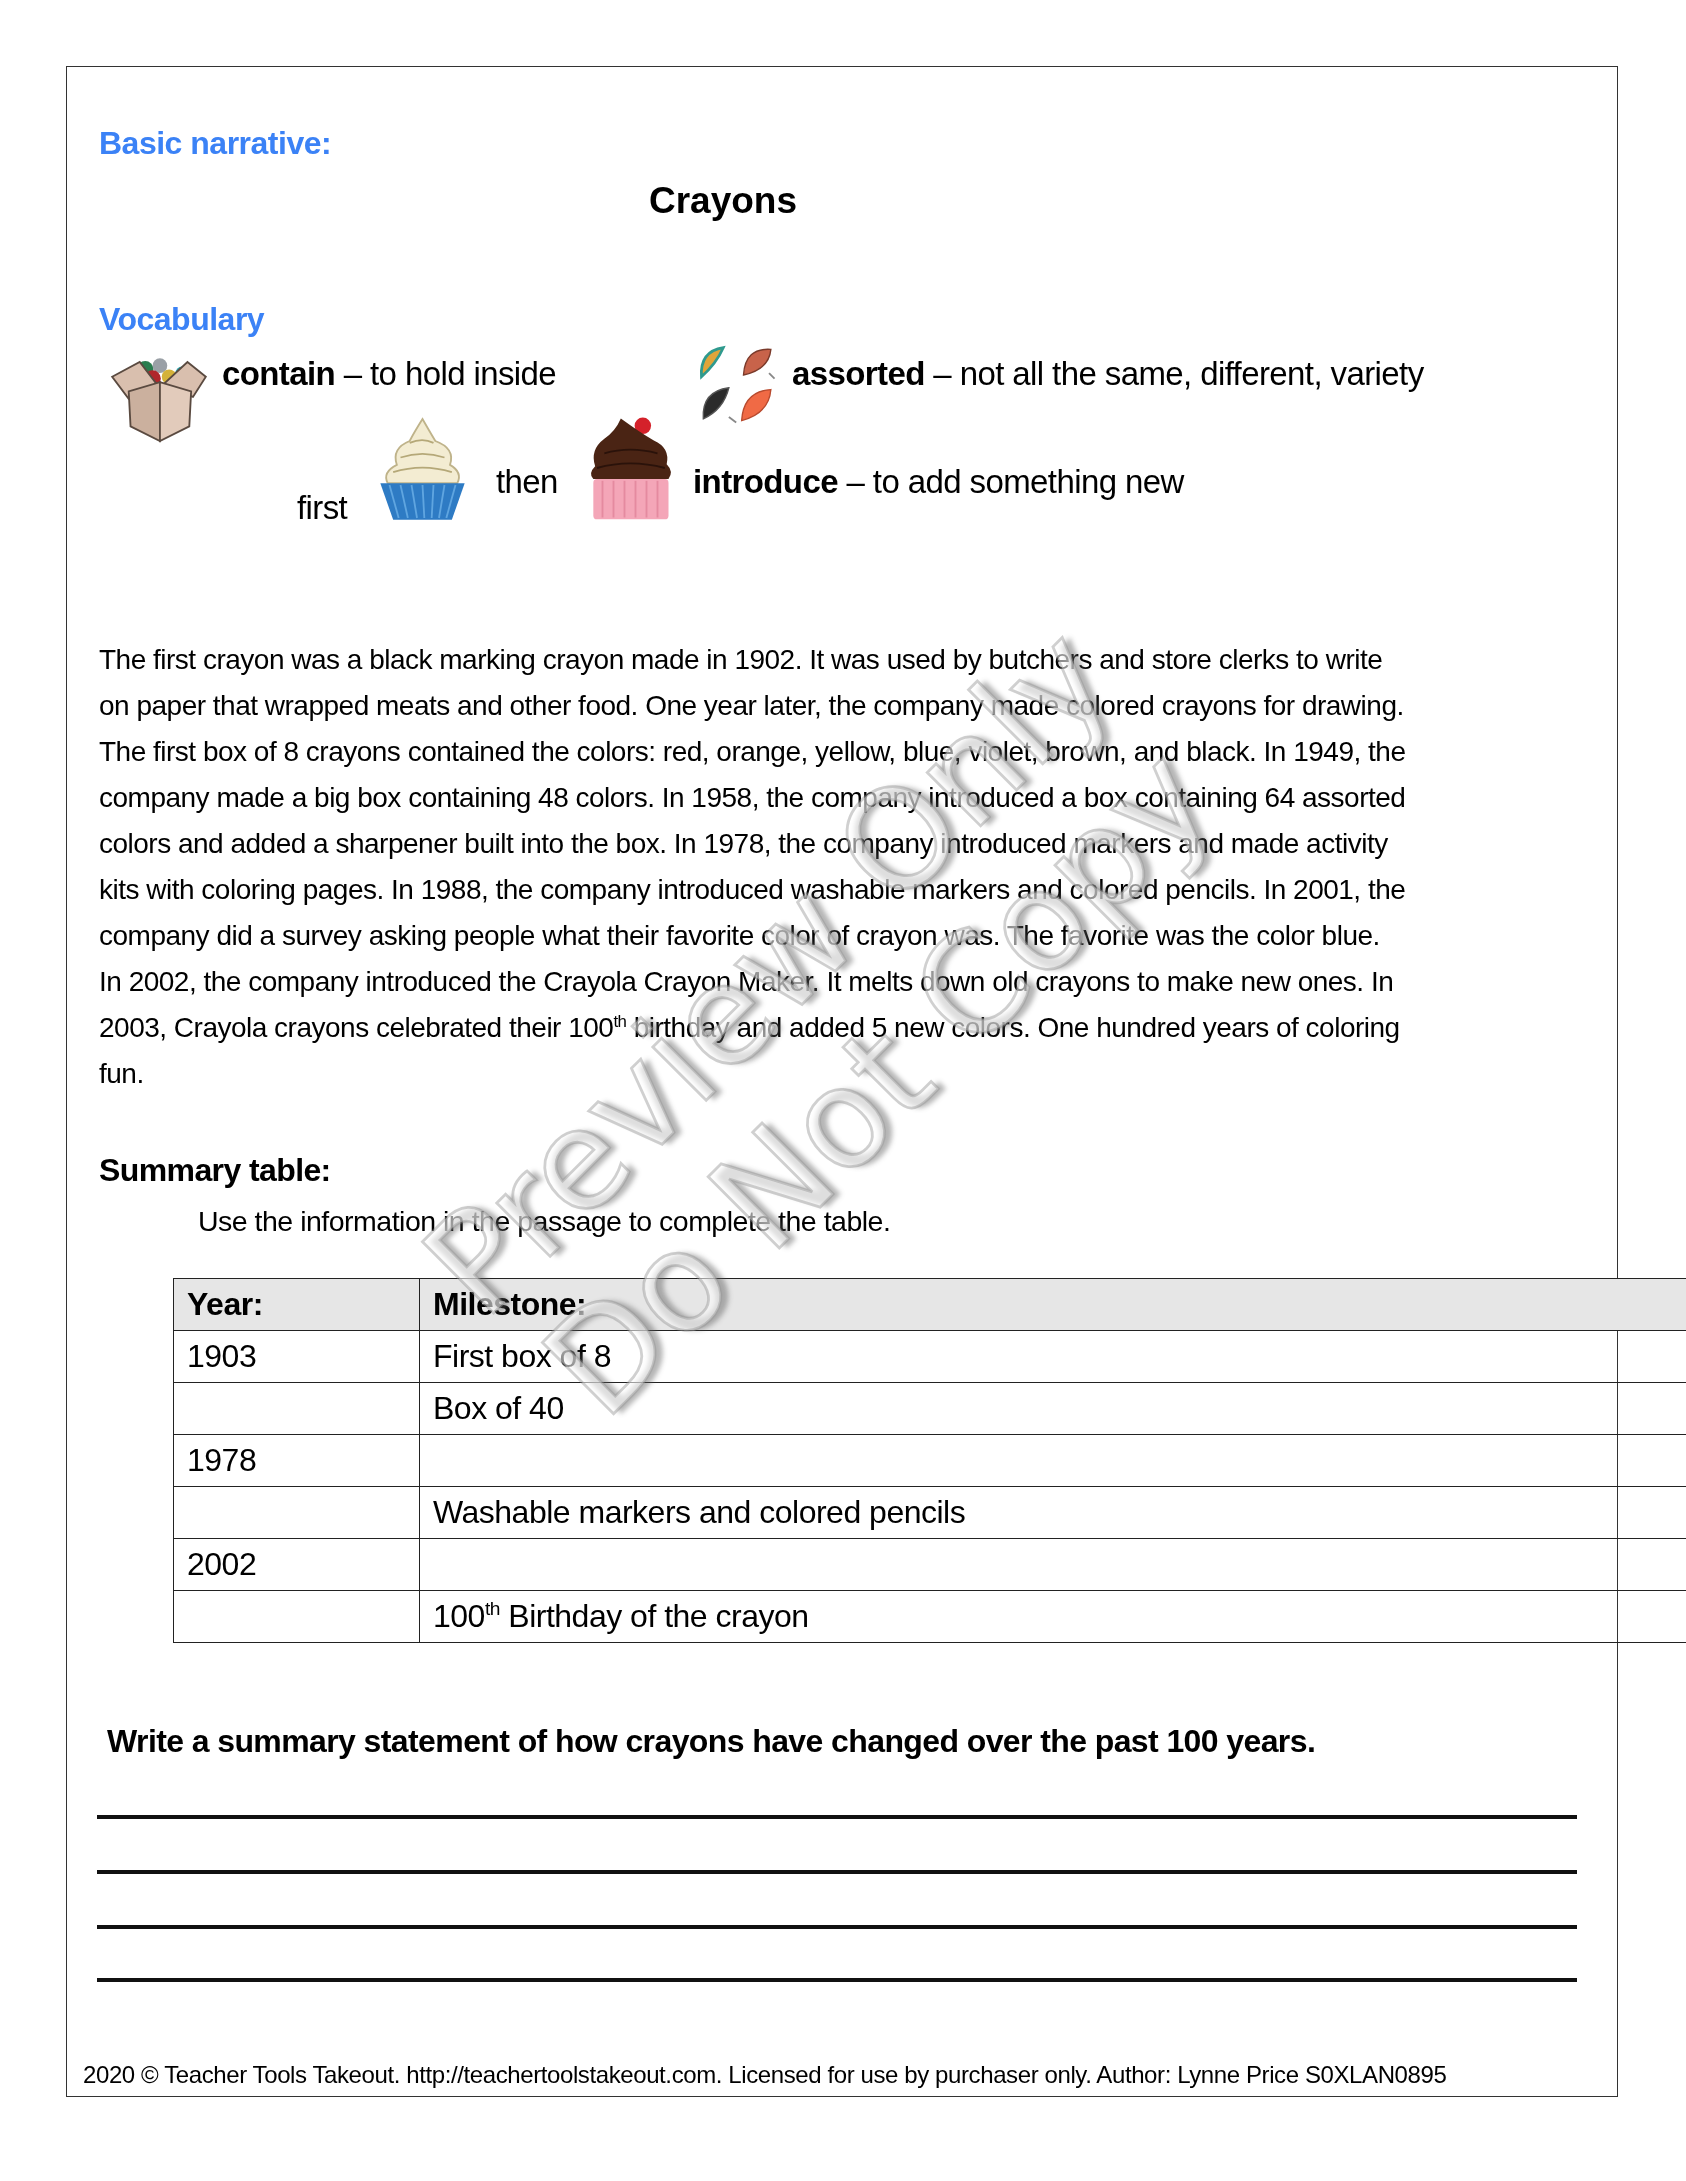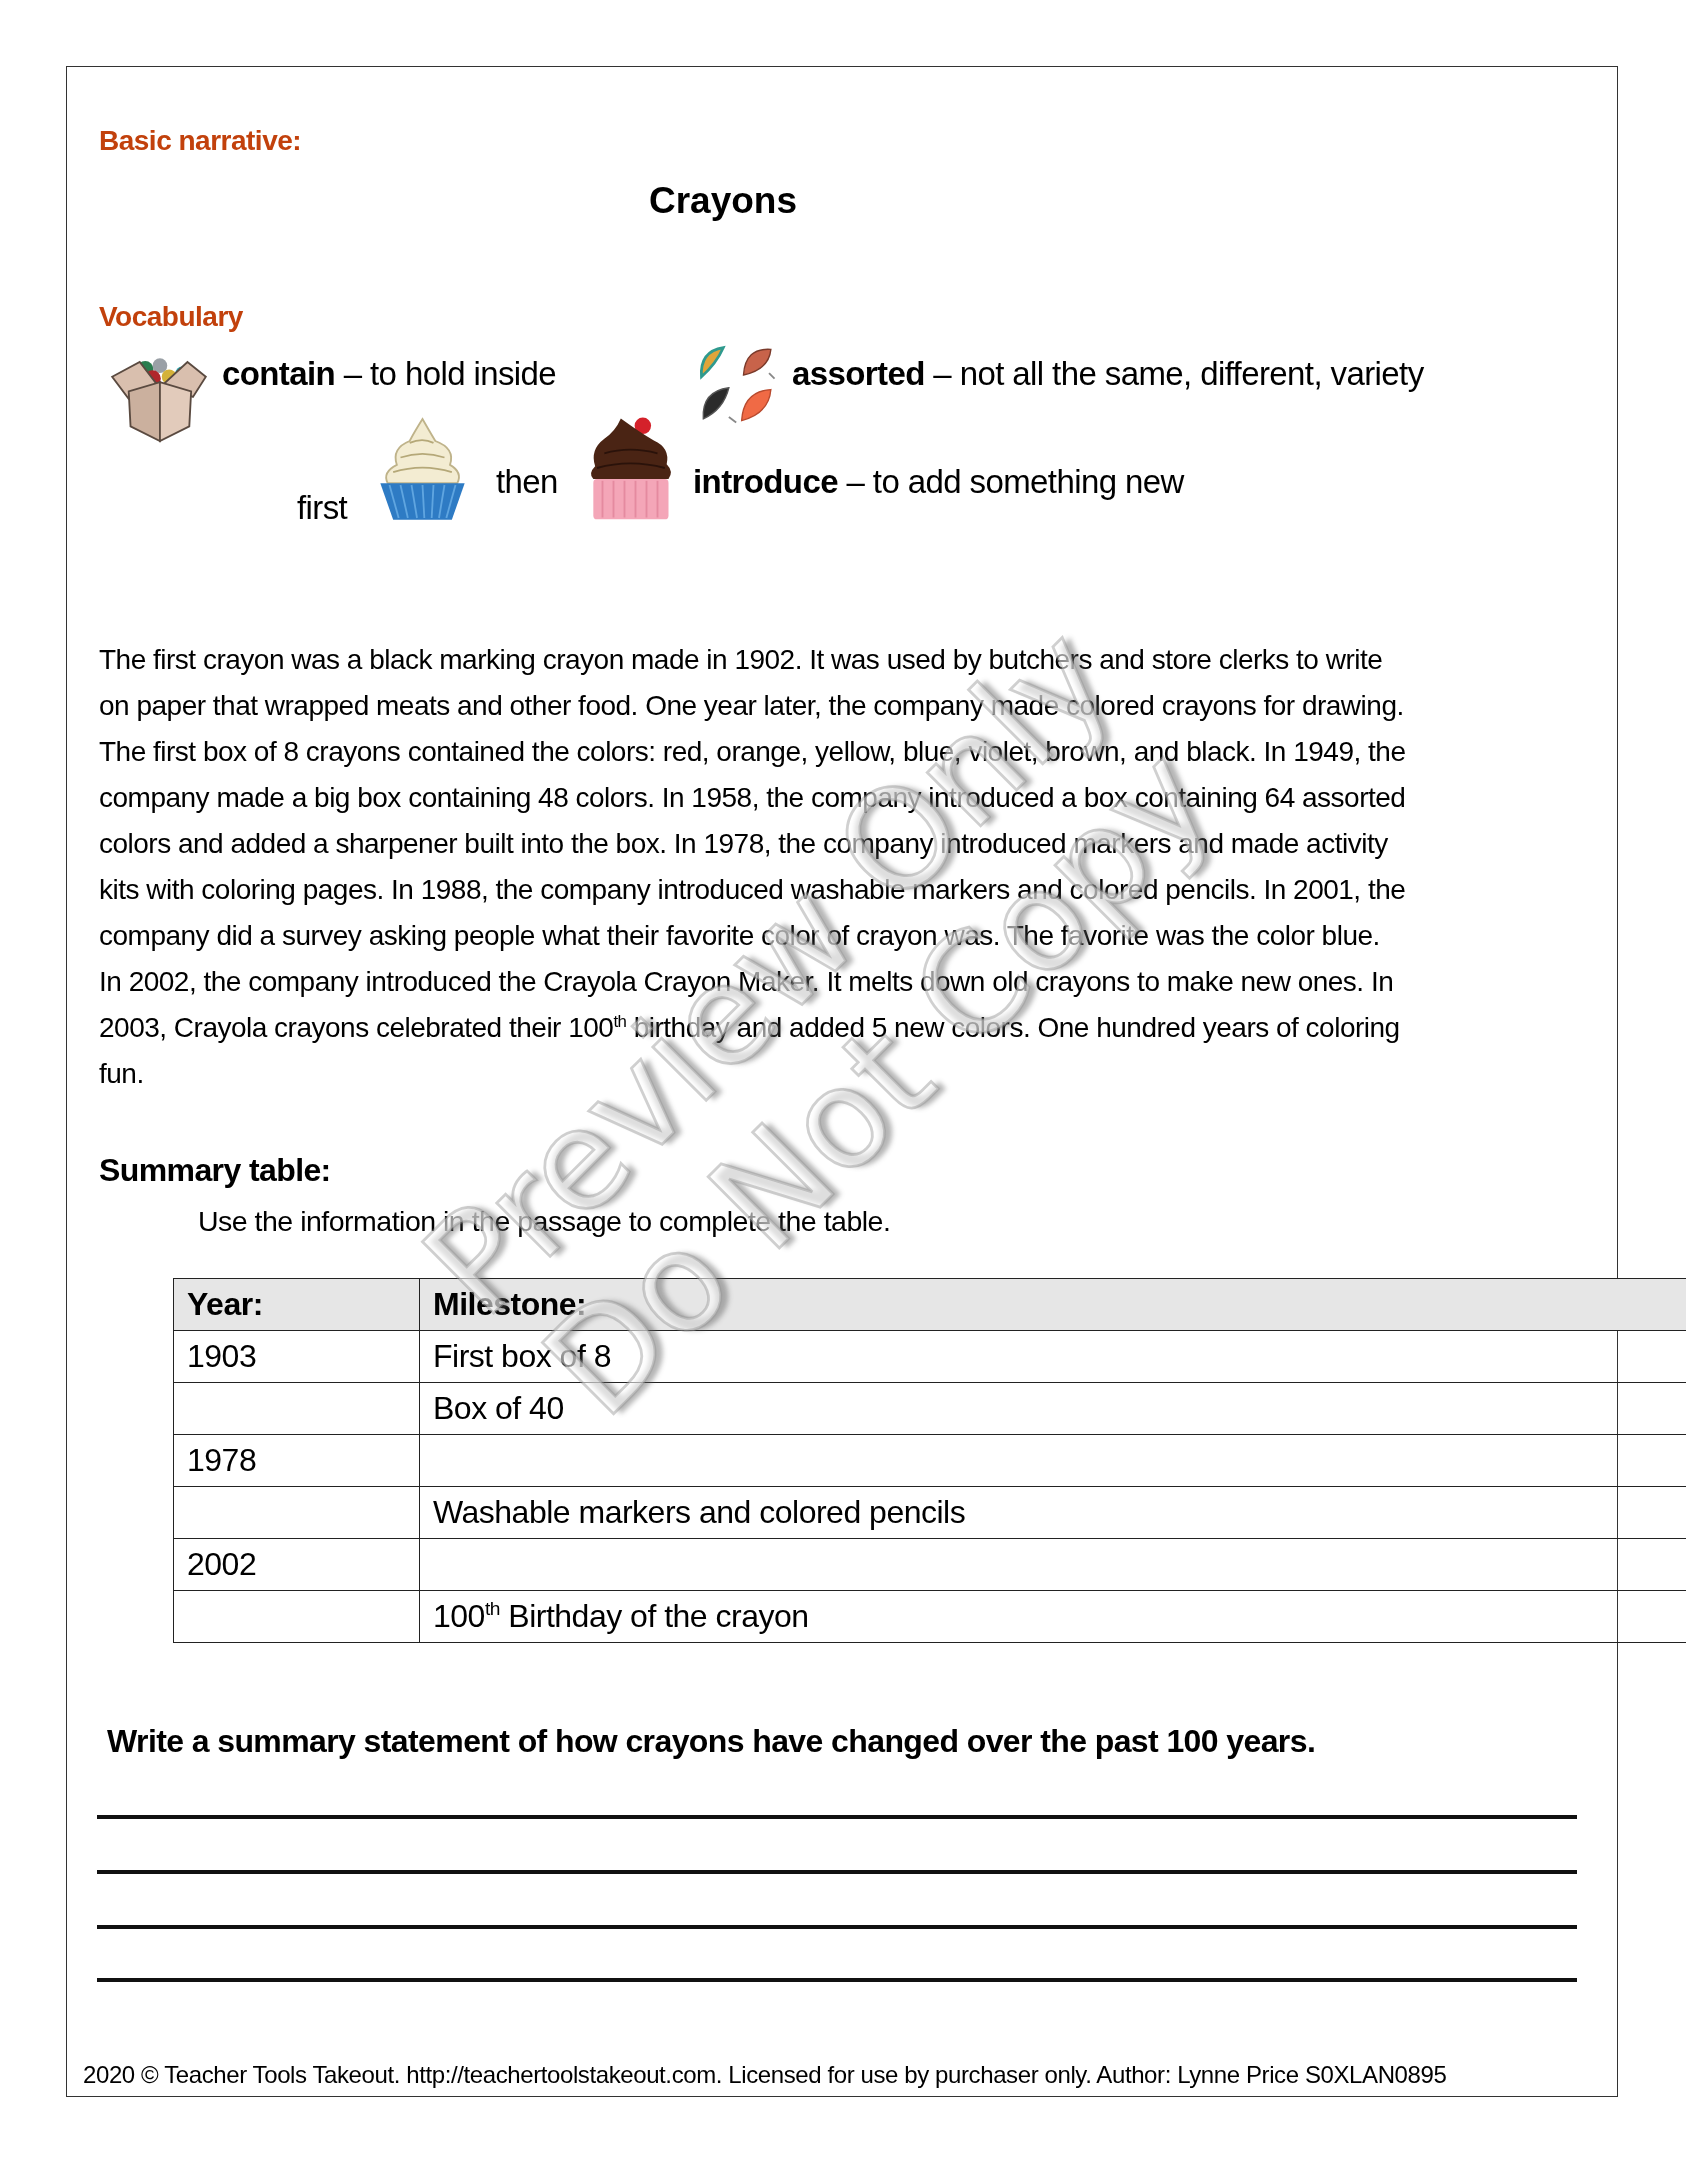--- a/index.html
+++ b/index.html
@@ -1,21 +1,21 @@
 <!DOCTYPE html>
 <html style="font-size:14.7px"><head>
 <meta charset="utf-8">
 <style>
   html, body { margin: 0; padding: 0; background: #ffffff; }
   body { width: 1686px; height: 2182px; position: relative; overflow: hidden;
          font-family: "Liberation Sans", "DejaVu Sans", sans-serif; color: #000; }
   .page-frame { position: absolute; left: 66px; top: 66px; width: 1552px; height: 2031px;
                 border: 1.8px solid #333; box-sizing: border-box; }
   .abs { position: absolute; white-space: nowrap; }
-  .purple-head { color: #c2410c; font-weight: bold; font-size: 28px; letter-spacing: -0.5px; }
+  .purple-head { color: #3b82f6; font-weight: bold; font-size: 32px; letter-spacing: -0.5px; }
   .title { font-weight: bold; font-size: 37px; left: 0; width: 1446px; text-align: center; top: 180px; }
   .vocab-line { font-size: 33px; letter-spacing: -0.6px; }
   .vocab-line b { font-weight: bold; }
   .passage { position: absolute; left: 99px; top: 637px; width: 1506px; font-size: 28px;
              line-height: 46px; letter-spacing: -0.5px; }
   .passage .ln { display: block; white-space: nowrap; }
   sup { font-size: 60%; line-height: 0; vertical-align: super; }
   .section-bold { font-weight: bold; font-size: 32px; letter-spacing: -0.6px; }
   .instr { font-size: 28.5px; letter-spacing: -0.5px; }
   table.summary { position: absolute; left: 173px; top: 1278px; width: 1596px; border-collapse: collapse;

